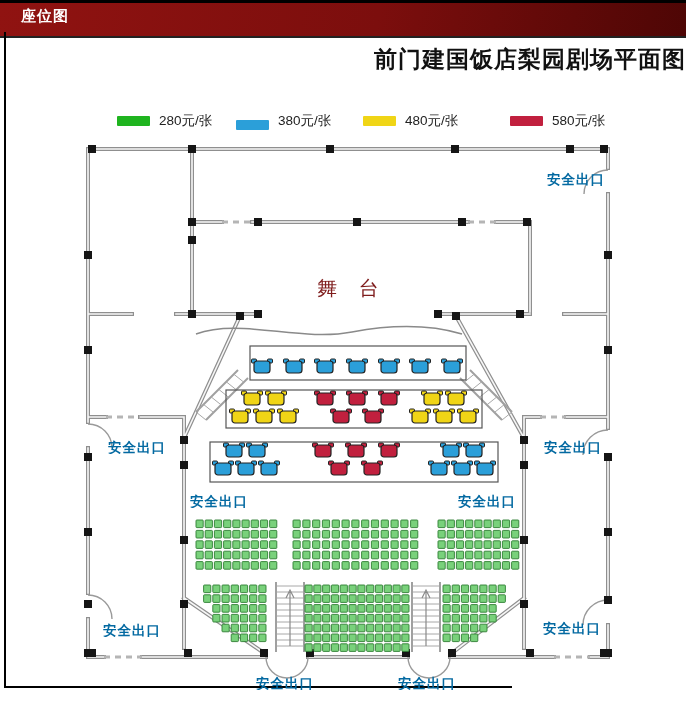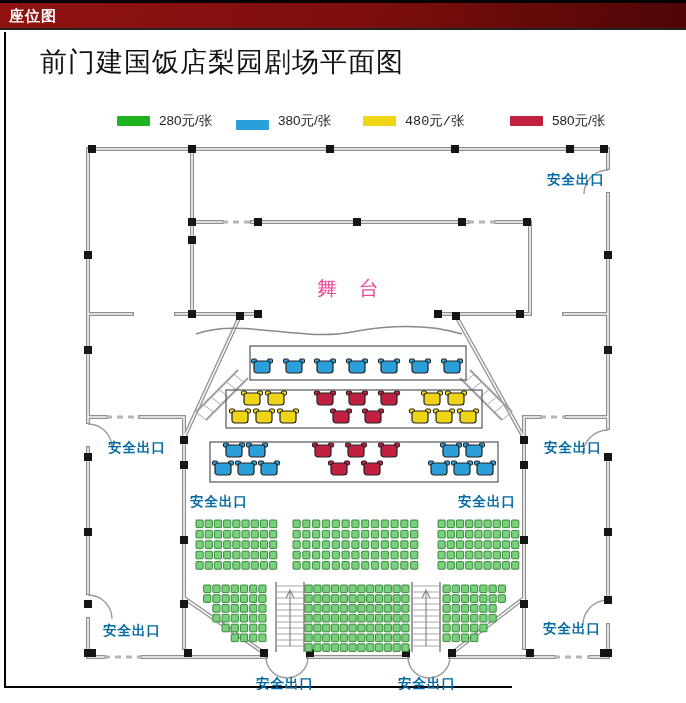--- a/index.html
+++ b/index.html
@@ -1,50 +1,50 @@
 <!DOCTYPE html>
 <html><head>
 <meta charset="utf-8">
 <style>
   html,body{margin:0;padding:0;background:#ffffff;}
   #page{position:relative;width:686px;height:703px;background:#fff;overflow:hidden;
         font-family:"Liberation Sans","DejaVu Sans",sans-serif;}
   
-  #header{position:absolute;left:0;top:0;width:686px;height:30px;box-sizing:border-box;
+  #header{position:absolute;left:0;top:0;width:686px;height:38px;box-sizing:border-box;
           background:linear-gradient(100deg,#901311 0%,#7c0e0d 55%,#4e0605 100%);
-          border-top:3px solid #000;border-bottom:2px solid #222;}
+          border-top:3px solid #000;border-bottom:2px solid #222;padding-left:12px;}
   #header .htxt{color:#fff;font-size:15px;font-weight:bold;line-height:25px;padding-left:9px;
           letter-spacing:1px;}
   
   #frame-left{position:absolute;left:4px;top:32px;width:2px;height:655px;background:#000;}
   #frame-bottom{position:absolute;left:4px;top:686px;width:508px;height:2px;background:#000;}
   
-  #title{position:absolute;left:40px;right:0;top:44px;text-align:left;font-size:27px;
-         font-weight:normal;color:#111;letter-spacing:1px;}
+  #title{position:absolute;left:40px;right:0;top:44px;text-align:right;font-size:23px;
+         font-weight:bold;color:#111;letter-spacing:1px;}
   
   .leg-item{position:absolute;top:112px;height:18px;display:flex;align-items:center;}
   .leg-swatch{width:33px;height:10px;margin-right:9px;border-radius:1px;}
   .leg-label{font-size:13.5px;color:#222;}
   
   #plan-svg{position:absolute;left:0;top:0;}
   .wall-core{stroke:#8f8f8f;stroke-width:4;fill:none;stroke-linecap:square;}
   .wall-inner{stroke:#f7f7f7;stroke-width:1.6;fill:none;stroke-linecap:square;}
   .wall-dash{stroke:#b5b5b5;stroke-width:3;fill:none;stroke-dasharray:6 5;}
   .door-arc{stroke:#9a9a9a;stroke-width:1.4;fill:none;}
   .wave{stroke:#8a8a8a;stroke-width:1.5;fill:none;}
   .thinw{stroke:#a0a0a0;stroke-width:2;fill:none;}
   .rung{stroke:#a8a8a8;stroke-width:1;fill:none;}
   .arrow{stroke:#8a8a8a;stroke-width:1.2;fill:none;}
   .tbox{stroke:#555;stroke-width:1.2;fill:none;}
   .col{fill:#151515;}
   
   .exit-label{position:absolute;transform:translate(-50%,-50%);font-size:13.5px;font-weight:600;
               color:#0369a1;white-space:nowrap;letter-spacing:1px;}
   #stage-label{position:absolute;left:352px;top:288px;transform:translate(-50%,-50%);
-               font-size:20px;color:#ec4899;letter-spacing:8px;white-space:nowrap;}
+               font-size:20px;color:#7f1d1d;letter-spacing:8px;white-space:nowrap;}
 </style>
 </head>
 <body>
 
 <div id="page">
 
   <div id="header">
     <div class="htxt">座位图</div>
   </div>
 
@@ -55,21 +55,21 @@
 
   <div id="legend">
       <div class="leg-item" style="left: 117px;">
         <span class="leg-swatch" style="background: rgb(31, 180, 31);"></span>
         <span class="leg-label">280元/张</span>
       </div>
       <div class="leg-item" style="left: 236px; align-items: flex-end;">
         <span class="leg-swatch" style="background: rgb(43, 159, 217);"></span>
         <span class="leg-label">380元/张</span>
       </div>
-      <div class="leg-item" style="left: 363px; font-family: Liberation Mono, monospace;">
+      <div class="leg-item" style="left: 363px;">
         <span class="leg-swatch" style="background: rgb(240, 213, 22);"></span>
         <span class="leg-label">480元/张</span>
       </div>
       <div class="leg-item" style="left: 502px; padding-left: 8px;">
         <span class="leg-swatch" style="background: rgb(193, 32, 62);"></span>
         <span class="leg-label">580元/张</span>
       </div>
     </div>
 
   <svg id="plan-svg" width="686" height="703" viewBox="0 0 686 703">

